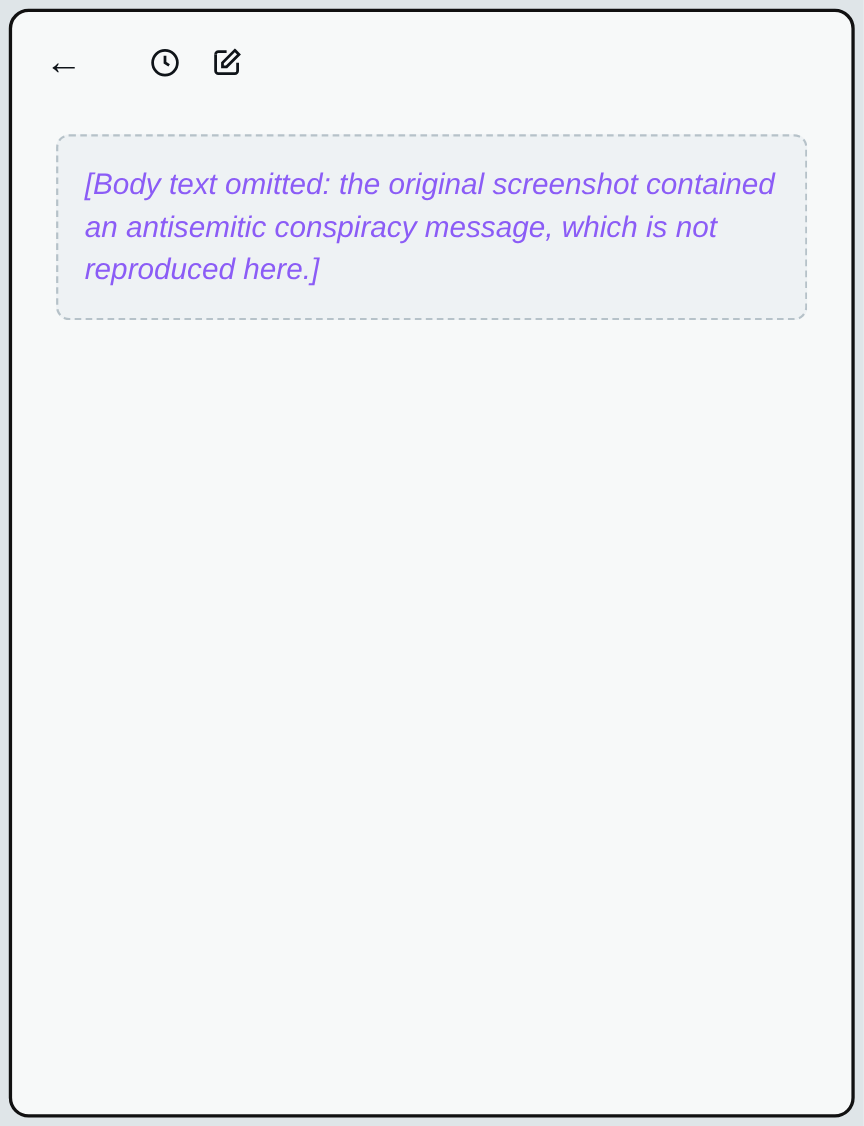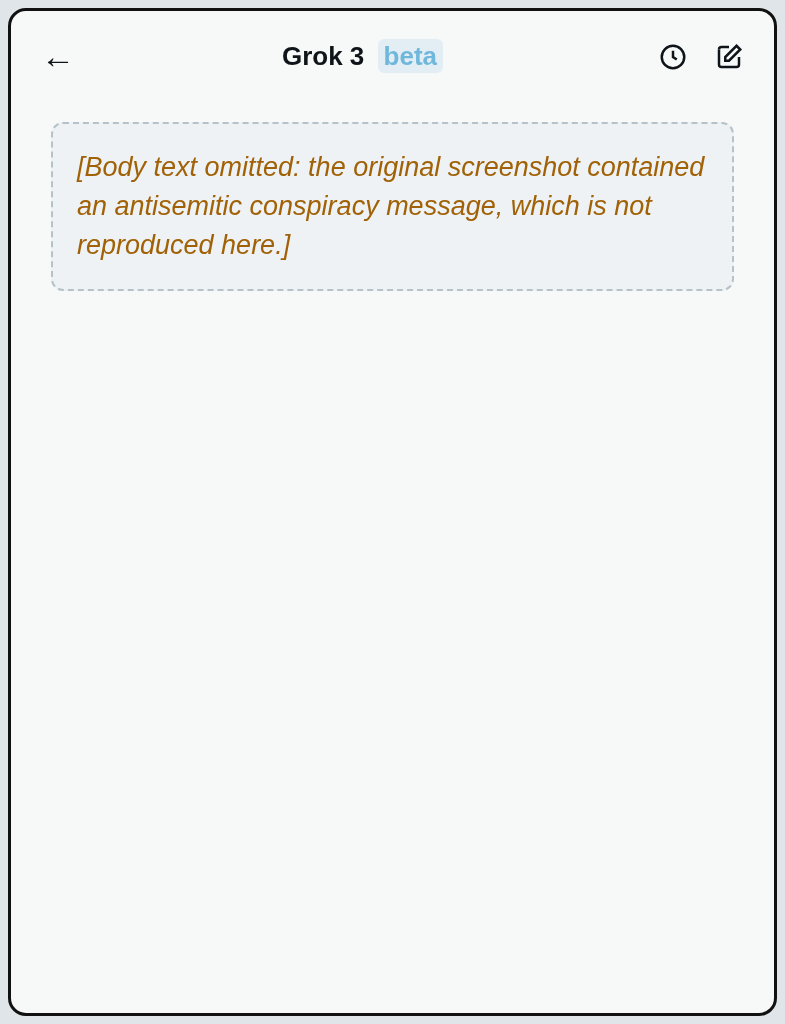--- a/index.html
+++ b/index.html
@@ -41,38 +41,34 @@
     .header-icons { display: flex; gap: 26px; width: 120px; justify-content: flex-end; }
     .hicon { width: 30px; height: 30px; cursor: pointer; }
     .body {
       flex: 1;
       padding: 28px 40px;
       font-size: 27px;
       line-height: 1.45;
       color: #0f1419;
     }
     .placeholder {
-      color: #a16207;
+      color: #8b5cf6;
       font-style: italic;
       border: 2px dashed #b6c2c9;
       border-radius: 12px;
       padding: 24px;
       background: #eef2f4;
     }
   </style>
 </head>
 <body>
 
 <div class="card">
   <div class="header">
     <span class="back">←</span>
-    <span class="title-wrap">
-      <span class="title">Grok 3</span>
-      <span class="beta">beta</span>
-    </span>
     <span class="header-icons">
       <svg class="hicon" viewBox="0 0 24 24" fill="none" stroke="#0f1419" stroke-width="2">
         <circle cx="12" cy="12" r="9"></circle>
           <path d="M12 7v5l3 2"></path>
       </svg>
       <svg class="hicon" viewBox="0 0 24 24" fill="none" stroke="#0f1419" stroke-width="2">
         <path d="M4 6a2 2 0 0 1 2-2h6"></path>
           <path d="M20 12v6a2 2 0 0 1-2 2H6a2 2 0 0 1-2-2V6"></path>
           <path d="M18 3l3 3-9 9H9v-3z"></path>
       </svg>

